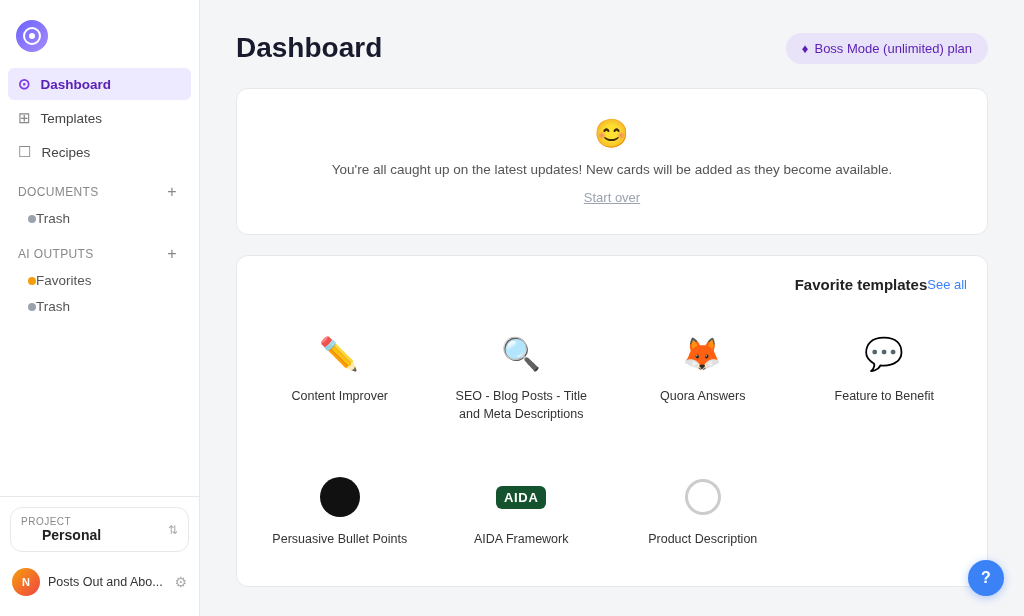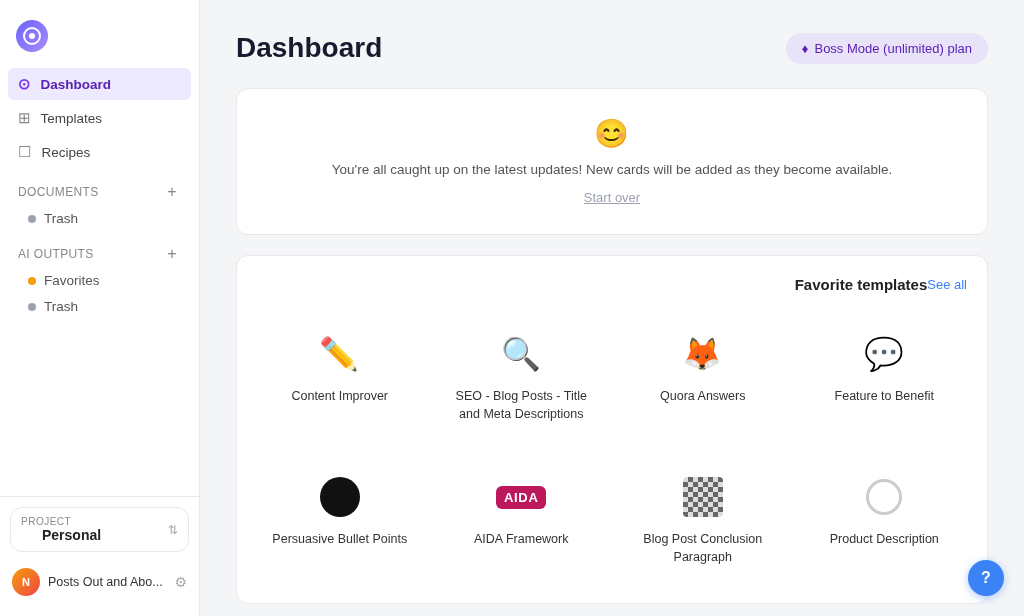--- a/index.html
+++ b/index.html
@@ -46,21 +46,21 @@
       padding: 12px 10px 4px;
       font-size: 12px; color: #888; font-weight: 500;
       text-transform: uppercase; letter-spacing: 0.03em;
     }
     .sidebar-section-header .plus-btn {
       cursor: pointer; color: #888; font-size: 16px; line-height: 1;
       padding: 2px 4px; border-radius: 4px;
     }
 
     .sub-item {
-      display: flex; align-items: center; gap: 8px;
+      display: flex; align-items: center; gap: 0;
       padding: 5px 10px 5px 20px;
       font-size: 13.5px; color: #555;
       cursor: pointer; border-radius: 6px;
       margin-bottom: 1px;
     }
     .dot { width: 8px; height: 8px; border-radius: 50%; }
     .dot-yellow { background: #f59e0b; }
     .dot-gray { background: #9ca3af; }
 
     .sidebar-bottom {
@@ -162,21 +162,21 @@
     .template-icon { font-size: 32px; margin-bottom: 10px; width: 48px; height: 48px; display: flex; align-items: center; justify-content: center; }
     .template-name { font-size: 12.5px; color: #333; font-weight: 500; line-height: 1.4; }
 
     
     .black-circle {
       width: 40px; height: 40px; background: #111; border-radius: 50%;
     }
 
     
     .aida-badge {
-      background: #be185d;
+      background: #14532d;
       color: #fff;
       font-size: 13px;
       font-weight: 700;
       border-radius: 6px;
       padding: 4px 8px;
       letter-spacing: 0.05em;
     }
 
     
     .checkerboard {
@@ -322,26 +322,20 @@
         <span class="template-name">Persuasive Bullet Points</span>
       </div>
 
       <div class="template-item">
         <div class="template-icon">
           <div class="aida-badge">AIDA</div>
         </div>
         <span class="template-name">AIDA Framework</span>
       </div>
 
-      <div class="template-item">
-        <div class="template-icon">
-          <div class="checkerboard"></div>
-        </div>
-        <span class="template-name">Blog Post Conclusion Paragraph</span>
-      </div>
 
       <div class="template-item">
         <div class="template-icon">
           <div class="ring-icon"></div>
         </div>
         <span class="template-name">Product Description</span>
       </div>
 
     </div>
   </div>

